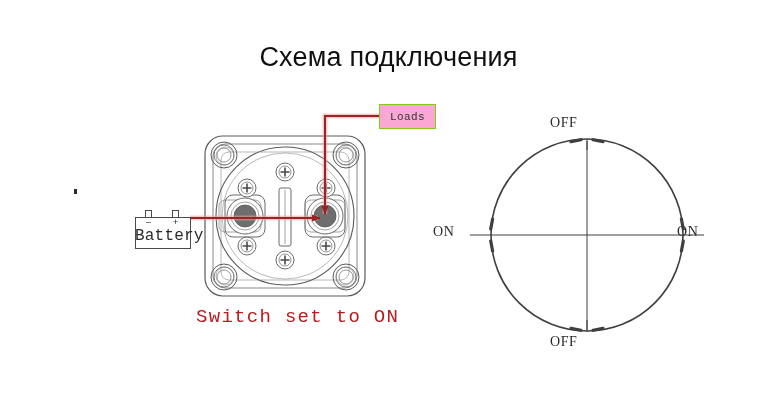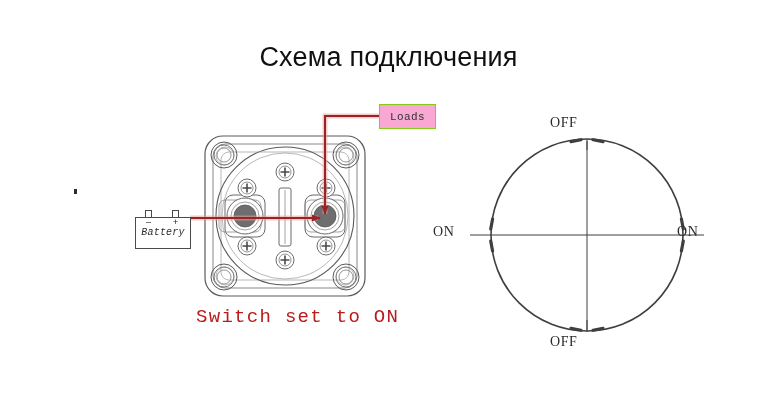--- a/index.html
+++ b/index.html
@@ -85,24 +85,23 @@
     border: 1px solid #4a4a4a;
     background: #fff;
   }
   .batt-text {
     position: absolute;
     left: 0;
     top: 18px;
     width: 56px;
     text-align: center;
     font-family: "Liberation Mono", "DejaVu Sans Mono", monospace;
-    font-size: 10px;
+    font-size: 16px;
     color: #2b2b2b;
     letter-spacing: 0.2px;
-    font-style: italic;
   }
   .batt-term {
     position: absolute;
     top: 1px;
     width: 7px;
     height: 8px;
     box-sizing: border-box;
     border: 1px solid #4a4a4a;
     background: #fff;
   }

